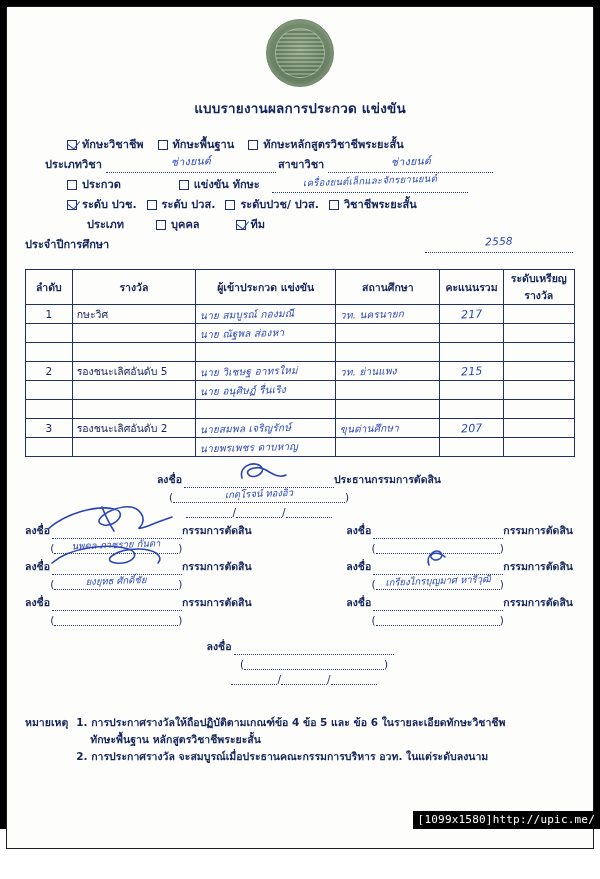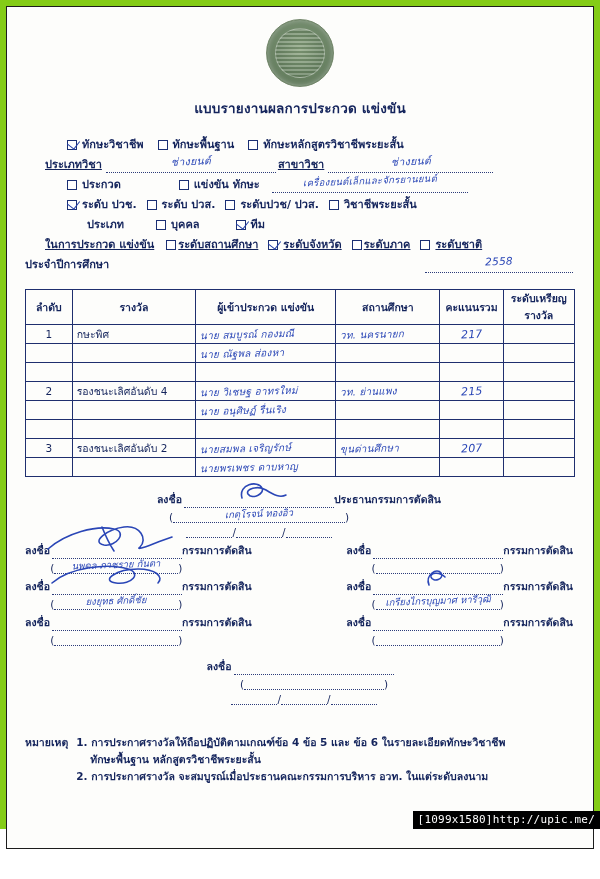--- a/index.html
+++ b/index.html
@@ -12,21 +12,21 @@
     width: 600px;
     height: 879px;
     overflow: hidden;
     font-family: "DejaVu Sans", "Liberation Sans", sans-serif;
   }
 
   .page {
     position: relative;
     width: 600px;
     height: 829px;
-    background: #84cc16;
+    background: #000000;
     box-sizing: border-box;
   }
 
   
   .sheet {
     position: absolute;
     left: 6px;
     top: 6px;
     width: 588px;
     height: 843px;
@@ -88,21 +88,21 @@
     font-size: 11px;
     color: #14245c;
     line-height: 20px;
   }
   .cb-row {
     display: flex;
     align-items: center;
     white-space: nowrap;
   }
   .cb-row.indent-1 { padding-left: 42px; }
-  .cb-row.indent-2 { padding-left: 20px; text-decoration: underline; }
+  .cb-row.indent-2 { padding-left: 20px; }
   .cb-row.indent-3 { padding-left: 62px; }
   .cb-row.center   { justify-content: space-between; }
 
   .cb {
     position: relative;
     display: inline-block;
     width: 10px;
     height: 10px;
     border: 1.6px solid #1b2f74;
     margin-right: 5px;
@@ -353,31 +353,20 @@
         </div>
 
         <div class="cb-row indent-3">
           <span class="f-label" style="margin-right:32px">ประเภท</span>
           <span class="cb"></span>
           <span class="cb-label" style="margin-right:36px">บุคคล</span>
           <span class="cb checked"></span>
           <span class="cb-label">ทีม</span>
         </div>
 
-        <div class="cb-row indent-2">
-          <span class="f-label" style="margin-right:12px">ในการประกวด แข่งขัน</span>
-          <span class="cb" style="margin-right:2px"></span>
-          <span class="cb-label tight">ระดับสถานศึกษา</span>
-          <span class="cb checked"></span>
-          <span class="cb-label tight">ระดับจังหวัด</span>
-          <span class="cb" style="margin-right:2px"></span>
-          <span class="cb-label tight">ระดับภาค</span>
-          <span class="cb"></span>
-          <span class="cb-label">ระดับชาติ</span>
-        </div>
 
         <div class="cb-row center">
           <span class="f-label">ประจำปีการศึกษา</span>
           <span class="fill" style="width:148px">
             <span class="hand">2558</span>
           </span>
         </div>
       </div>
 
       <table class="result">
@@ -395,21 +384,21 @@
             <th>รางวัล</th>
             <th>ผู้เข้าประกวด แข่งขัน</th>
             <th>สถานศึกษา</th>
             <th>คะแนนรวม</th>
             <th>ระดับเหรียญรางวัล</th>
           </tr>
         </thead>
         <tbody>
           <tr>
             <td class="c-no">1</td>
-            <td class="c-prize">กษะพิศ</td>
+            <td class="c-prize">กษะวิศ</td>
             <td class="c-name"><span class="cell-hand">นาย สมบูรณ์ กองมณี</span></td>
             <td class="c-school"><span class="cell-hand">วท. นครนายก</span></td>
             <td class="c-score"><span class="cell-hand score">217</span></td>
             <td class="c-medal"></td>
           </tr>
           <tr>
             <td class="c-no"></td>
             <td class="c-prize"></td>
             <td class="c-name"><span class="cell-hand">นาย ณัฐพล ส่องหา</span></td>
             <td class="c-school"><span class="cell-hand"></span></td>
@@ -419,21 +408,21 @@
           <tr>
             <td class="c-no"></td>
             <td class="c-prize"></td>
             <td class="c-name"><span class="cell-hand"></span></td>
             <td class="c-school"><span class="cell-hand"></span></td>
             <td class="c-score"><span class="cell-hand score"></span></td>
             <td class="c-medal"></td>
           </tr>
           <tr>
             <td class="c-no">2</td>
-            <td class="c-prize">รองชนะเลิศอันดับ 4</td>
+            <td class="c-prize">รองชนะเลิศอันดับ 5</td>
             <td class="c-name"><span class="cell-hand">นาย วิเชษฐ อาทรใหม่</span></td>
             <td class="c-school"><span class="cell-hand">วท. ย่านแพง</span></td>
             <td class="c-score"><span class="cell-hand score">215</span></td>
             <td class="c-medal"></td>
           </tr>
           <tr>
             <td class="c-no"></td>
             <td class="c-prize"></td>
             <td class="c-name"><span class="cell-hand">นาย อนุศิษฏ์ รื่นเริง</span></td>
             <td class="c-school"><span class="cell-hand"></span></td>

